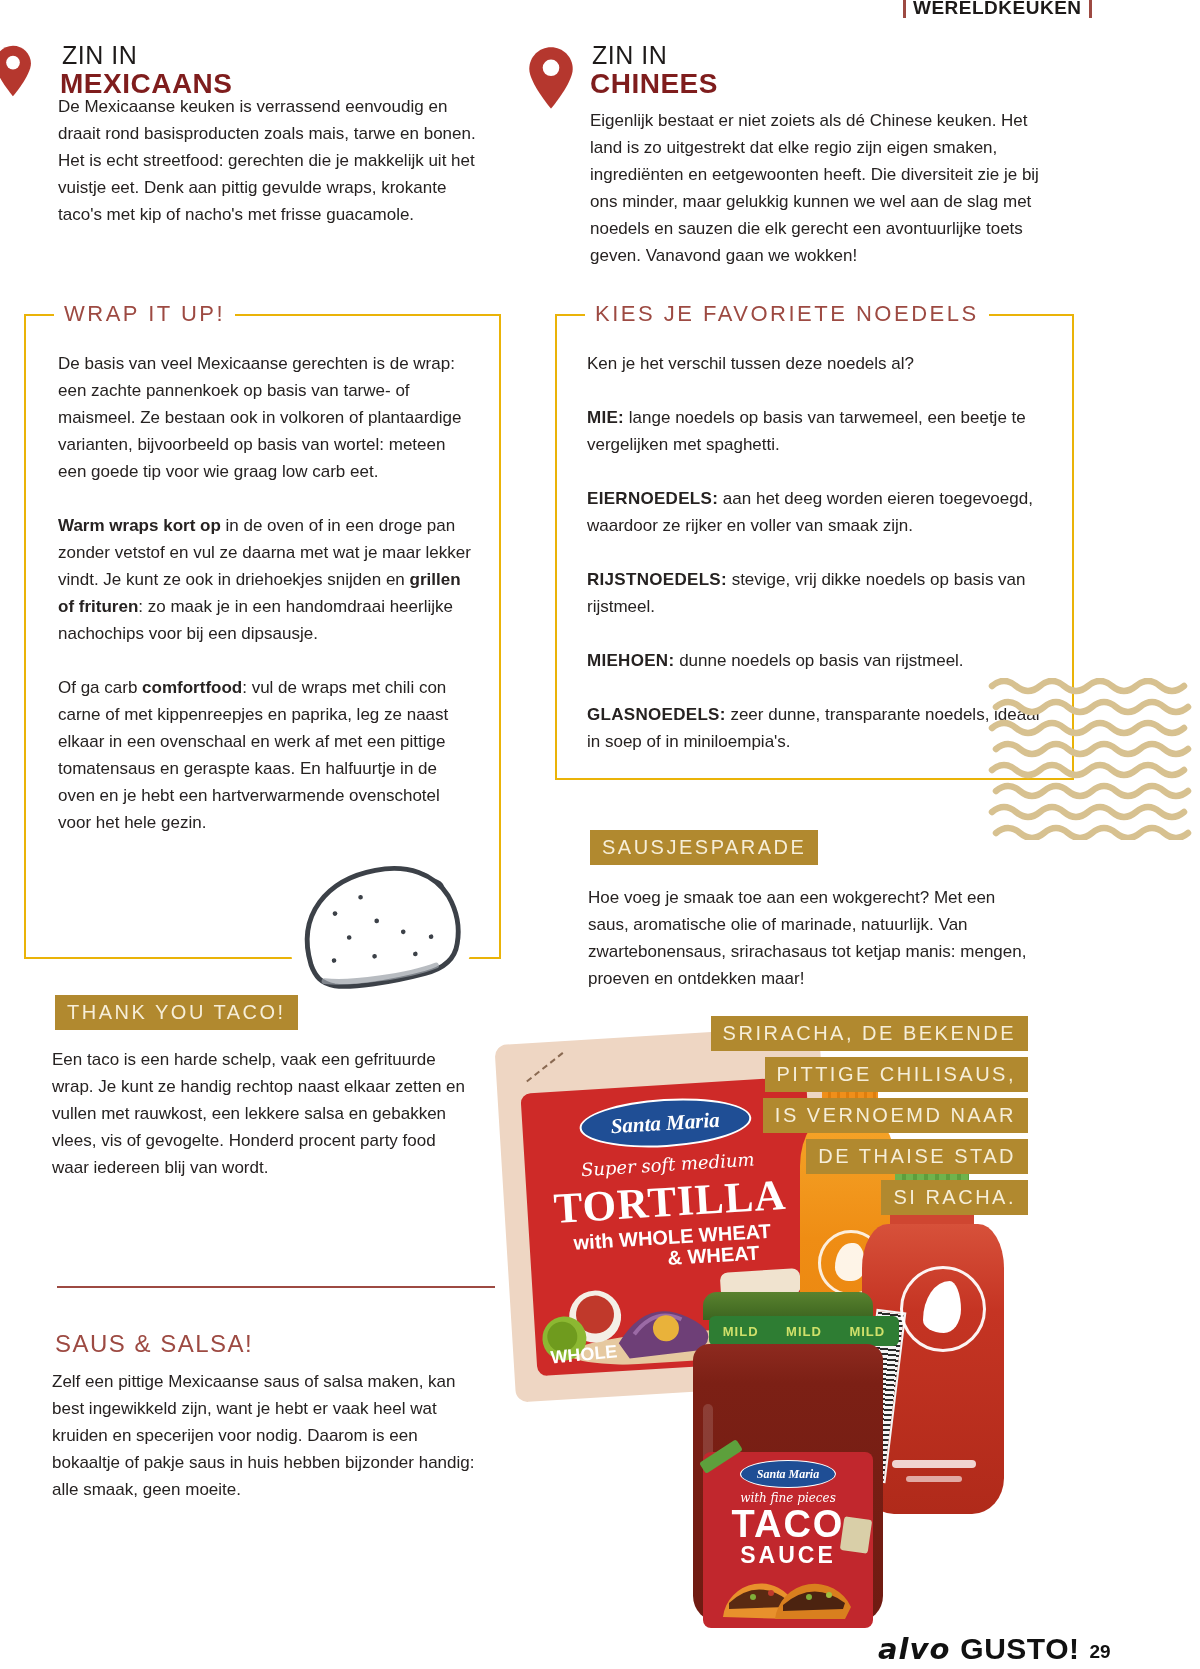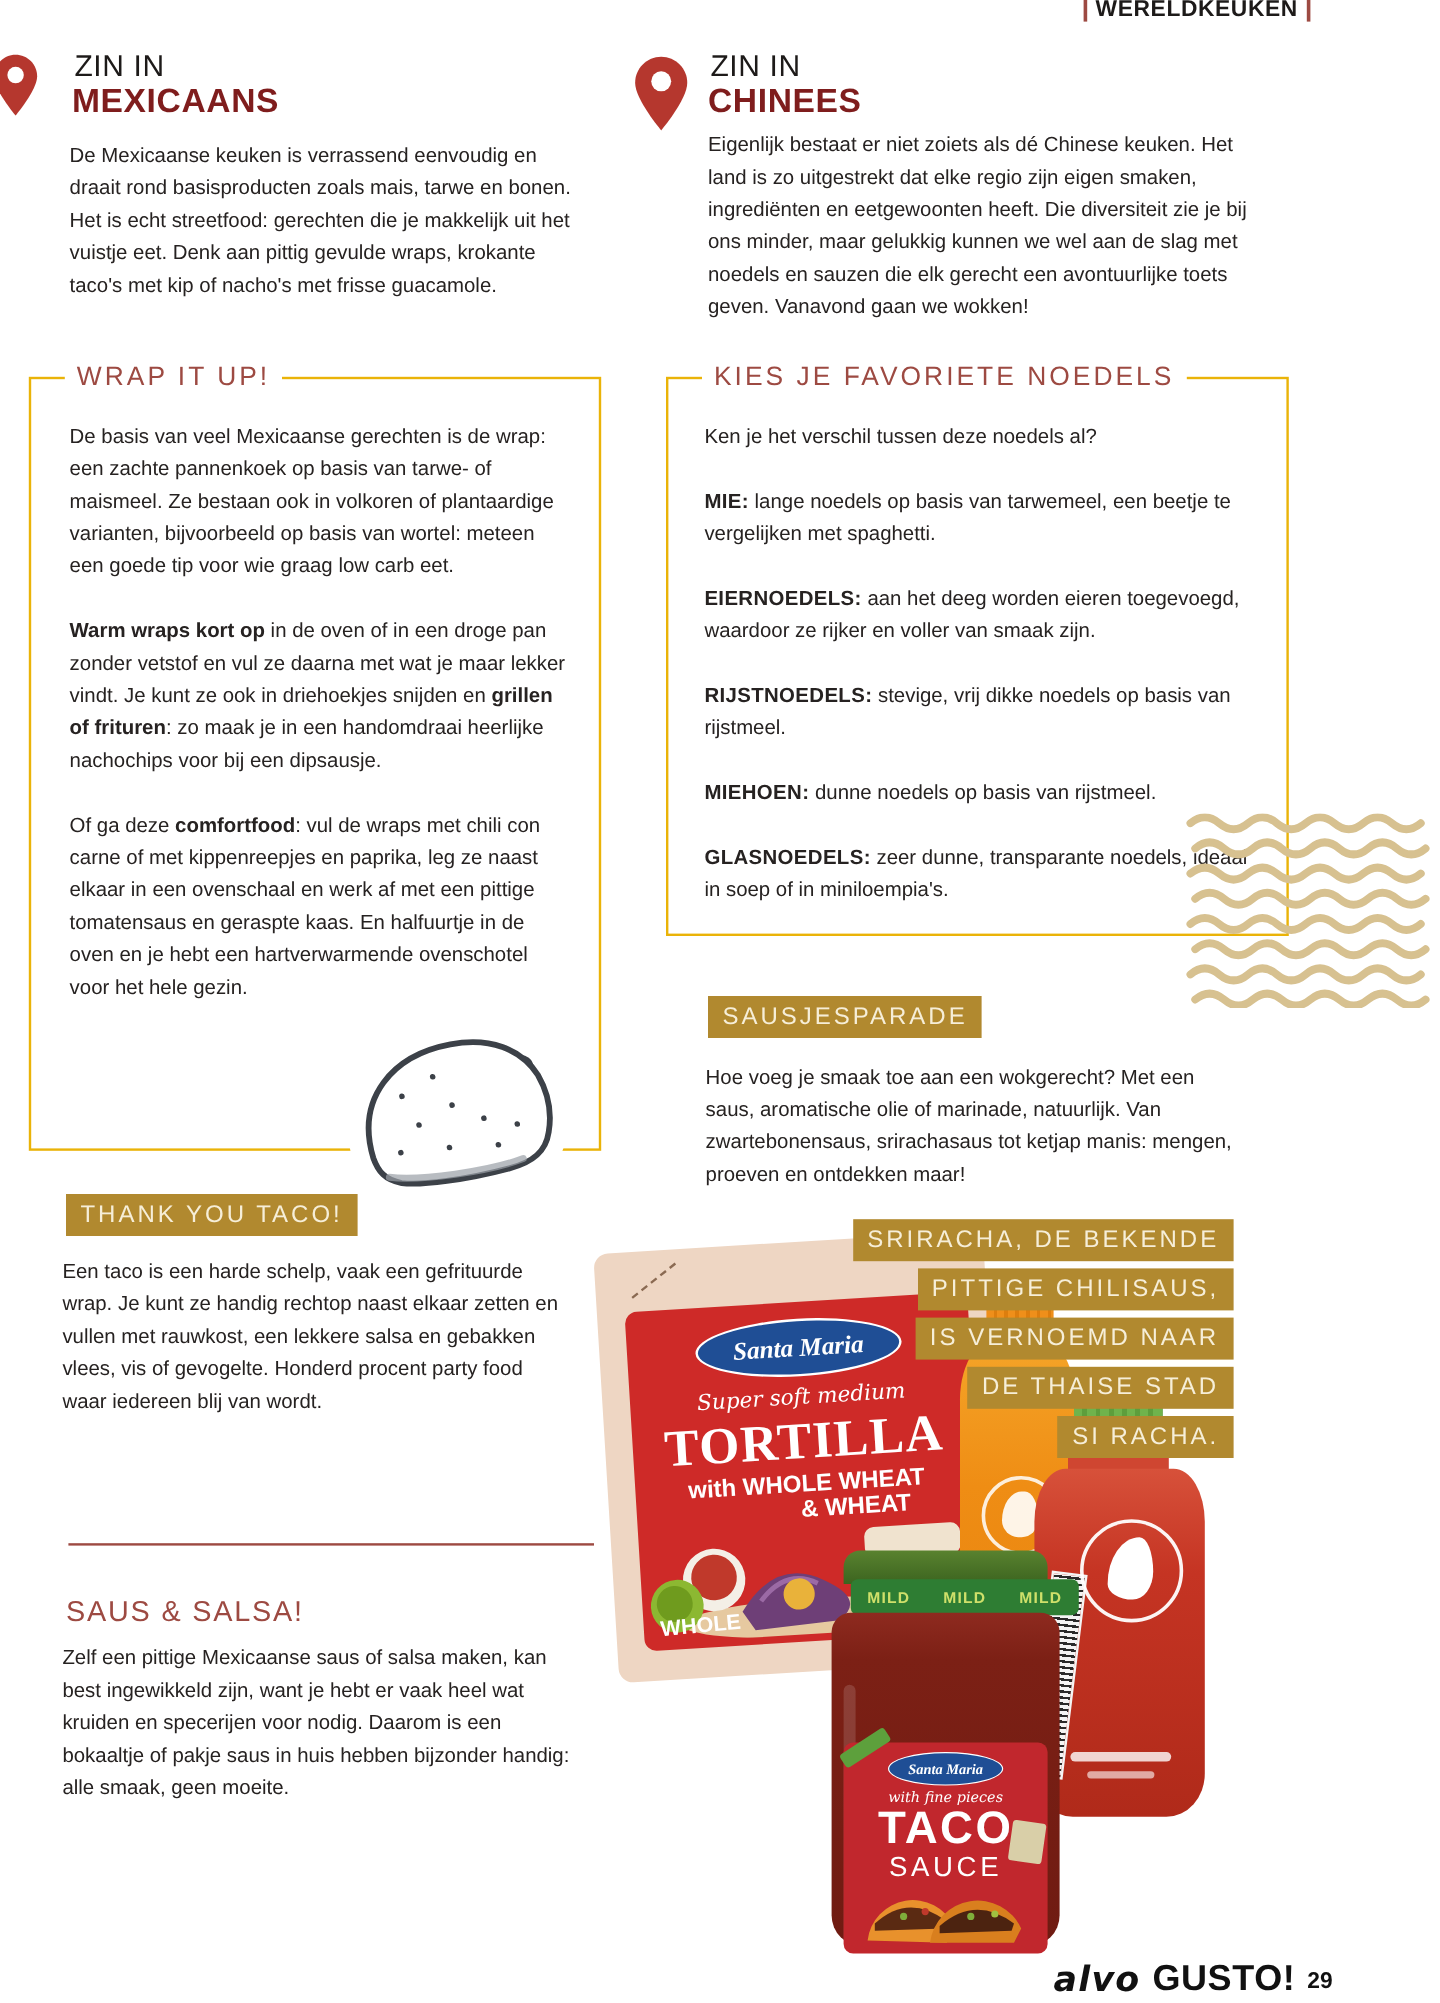--- a/index.html
+++ b/index.html
@@ -86,21 +86,21 @@
          background:linear-gradient(180deg,#8e2a1f,#7c2015 14%,#6f1b12);}
   .jshine{position:absolute;left:10px;top:60px;width:10px;height:240px;background:rgba(255,255,255,.14);border-radius:6px;}
   .jlabel{position:absolute;left:10px;top:108px;width:170px;height:176px;background:#c1272d;border-radius:8px;}
   .jtag{position:absolute;left:-4px;top:-2px;width:44px;height:13px;background:#5da03c;transform:rotate(-33deg);border-radius:3px;}
   .jstamp{position:absolute;right:3px;top:66px;width:28px;height:34px;background:#d9cfa8;transform:rotate(8deg);border-radius:3px;}
   .jlogo{width:94px;height:26px;margin:8px auto 0 auto;background:#1f4e95;border:1.5px solid #fff;border-radius:50%;
          display:flex;align-items:center;justify-content:center;}
   .jlogo span{color:#fff;font-family:"Liberation Serif",serif;font-style:italic;font-weight:700;font-size:12px;}
   .jscript{color:#fff;font-family:"DejaVu Serif",serif;font-style:italic;font-size:12px;text-align:center;margin-top:3px;}
   .jname1{color:#fff;font-weight:800;font-size:38px;letter-spacing:2px;text-align:center;line-height:38px;}
-  .jname2{color:#fff;font-weight:400;font-size:23px;letter-spacing:3px;text-align:center;line-height:24px;}
+  .jname2{color:#fff;font-weight:700;font-size:23px;letter-spacing:3px;text-align:center;line-height:24px;}
 
   .footer{left:878px;top:1632px;display:flex;align-items:flex-end;gap:10px;z-index:10;}
   .falvo{font-family:"DejaVu Sans",sans-serif;font-weight:700;font-style:italic;font-size:29px;letter-spacing:1px;color:#111;}
   .fgusto{font-weight:900;font-size:30px;letter-spacing:.5px;color:#111;}
   .fpage{font-weight:700;font-size:19px;color:#111;margin-bottom:3px;}
 </style>
 </head>
 <body>
 
 <div class="page">
@@ -110,28 +110,28 @@
     <span class="txt">WERELDKEUKEN</span>
     <span class="bar"></span>
   </div>
 
   <svg class="abs" style="left:-6px;top:44px;" width="38" height="54" viewBox="0 0 36 50">
     <path d="M18,1 C8.6,1 1,8.6 1,18 c0,11 17,31 17,31 s17,-20 17,-31 C35,8.6 27.4,1 18,1 Z" fill="#b5372e"></path>
     <circle cx="18" cy="17" r="6.5" fill="#fff"></circle>
   </svg>
   <div class="abs kicker" style="left:62px;top:41px;">ZIN IN</div>
   <div class="abs coltitle" style="left:60px;top:68px;">MEXICAANS</div>
-  <div class="abs body" style="left:58px;top:116px;width:420px;">De Mexicaanse keuken is verrassend eenvoudig en draait rond basisproducten zoals mais, tarwe en bonen. Het is echt streetfood: gerechten die je makkelijk uit het vuistje eet. Denk aan pittig gevulde wraps, krokante taco's met kip of nacho's met frisse guacamole.</div>
+  <div class="abs body" style="left:58px;top:93px;width:420px;">De Mexicaanse keuken is verrassend eenvoudig en draait rond basisproducten zoals mais, tarwe en bonen. Het is echt streetfood: gerechten die je makkelijk uit het vuistje eet. Denk aan pittig gevulde wraps, krokante taco's met kip of nacho's met frisse guacamole.</div>
 
   <div class="abs rbox" style="left:24px;top:314px;width:473px;height:641px;">
     <div class="boxtitle">WRAP IT UP!</div>
     <div class="boxinner body">
       <p>De basis van veel Mexicaanse gerechten is de wrap: een zachte pannenkoek op basis van tarwe- of maismeel. Ze bestaan ook in volkoren of plantaardige varianten, bijvoorbeeld op basis van wortel: meteen een goede tip voor wie graag low carb eet.</p>
       <p><b>Warm wraps kort op</b><span> in de oven of in een droge pan zonder vetstof en vul ze daarna met wat je maar lekker vindt. Je kunt ze ook in driehoekjes snijden en </span><b>grillen of frituren</b><span>: zo maak je in een handomdraai heerlijke nachochips voor bij een dipsausje.</span></p>
-      <p><span>Of ga deze </span><b>comfortfood</b><span>: vul de wraps met chili con carne of met kippenreepjes en paprika, leg ze naast elkaar in een ovenschaal en werk af met een pittige tomatensaus en geraspte kaas. En halfuurtje in de oven en je hebt een hartverwarmende ovenschotel voor het hele gezin.</span></p>
+      <p><span>Of ga carb </span><b>comfortfood</b><span>: vul de wraps met chili con carne of met kippenreepjes en paprika, leg ze naast elkaar in een ovenschaal en werk af met een pittige tomatensaus en geraspte kaas. En halfuurtje in de oven en je hebt een hartverwarmende ovenschotel voor het hele gezin.</span></p>
     </div>
   </div>
 
   <svg class="abs" style="left:282px;top:833px;z-index:2;transform:rotate(-6deg);" width="200" height="165" viewBox="0 0 200 170">
     <path d="M14,130 C0,70 40,28 95,22 C150,16 186,52 184,105 C183,135 168,152 140,157 L55,162 C30,160 18,150 14,130 Z" fill="#ffffff" stroke="#ffffff" stroke-width="18"></path>
     <path d="M30,82 q6,-20 22,-13 q4,-18 20,-11 q6,-17 22,-8 q8,-15 22,-4 q10,-11 20,2 q13,-6 17,7 q13,-1 13,12 l8,22 -138,34 Z" fill="#cfd4d9" stroke="#3c4148" stroke-width="3" stroke-linejoin="round"></path>
     <path d="M128,62 l16,-14 4,18 Z" fill="#fff" stroke="#3c4148" stroke-width="2.5"></path>
     <path d="M22,128 C12,75 48,42 98,38 C132,35 158,48 170,72 C178,90 178,108 174,122 C170,138 158,146 138,149 C100,155 60,156 44,152 C30,148 25,140 22,128 Z" fill="#ffffff" stroke="#3c4148" stroke-width="5" stroke-linejoin="round"></path>
     <path d="M34,146 C60,152 120,150 150,142" fill="none" stroke="#9aa0a6" stroke-width="6" stroke-linecap="round" opacity="0.7"></path>
     <g fill="#3c4148">

